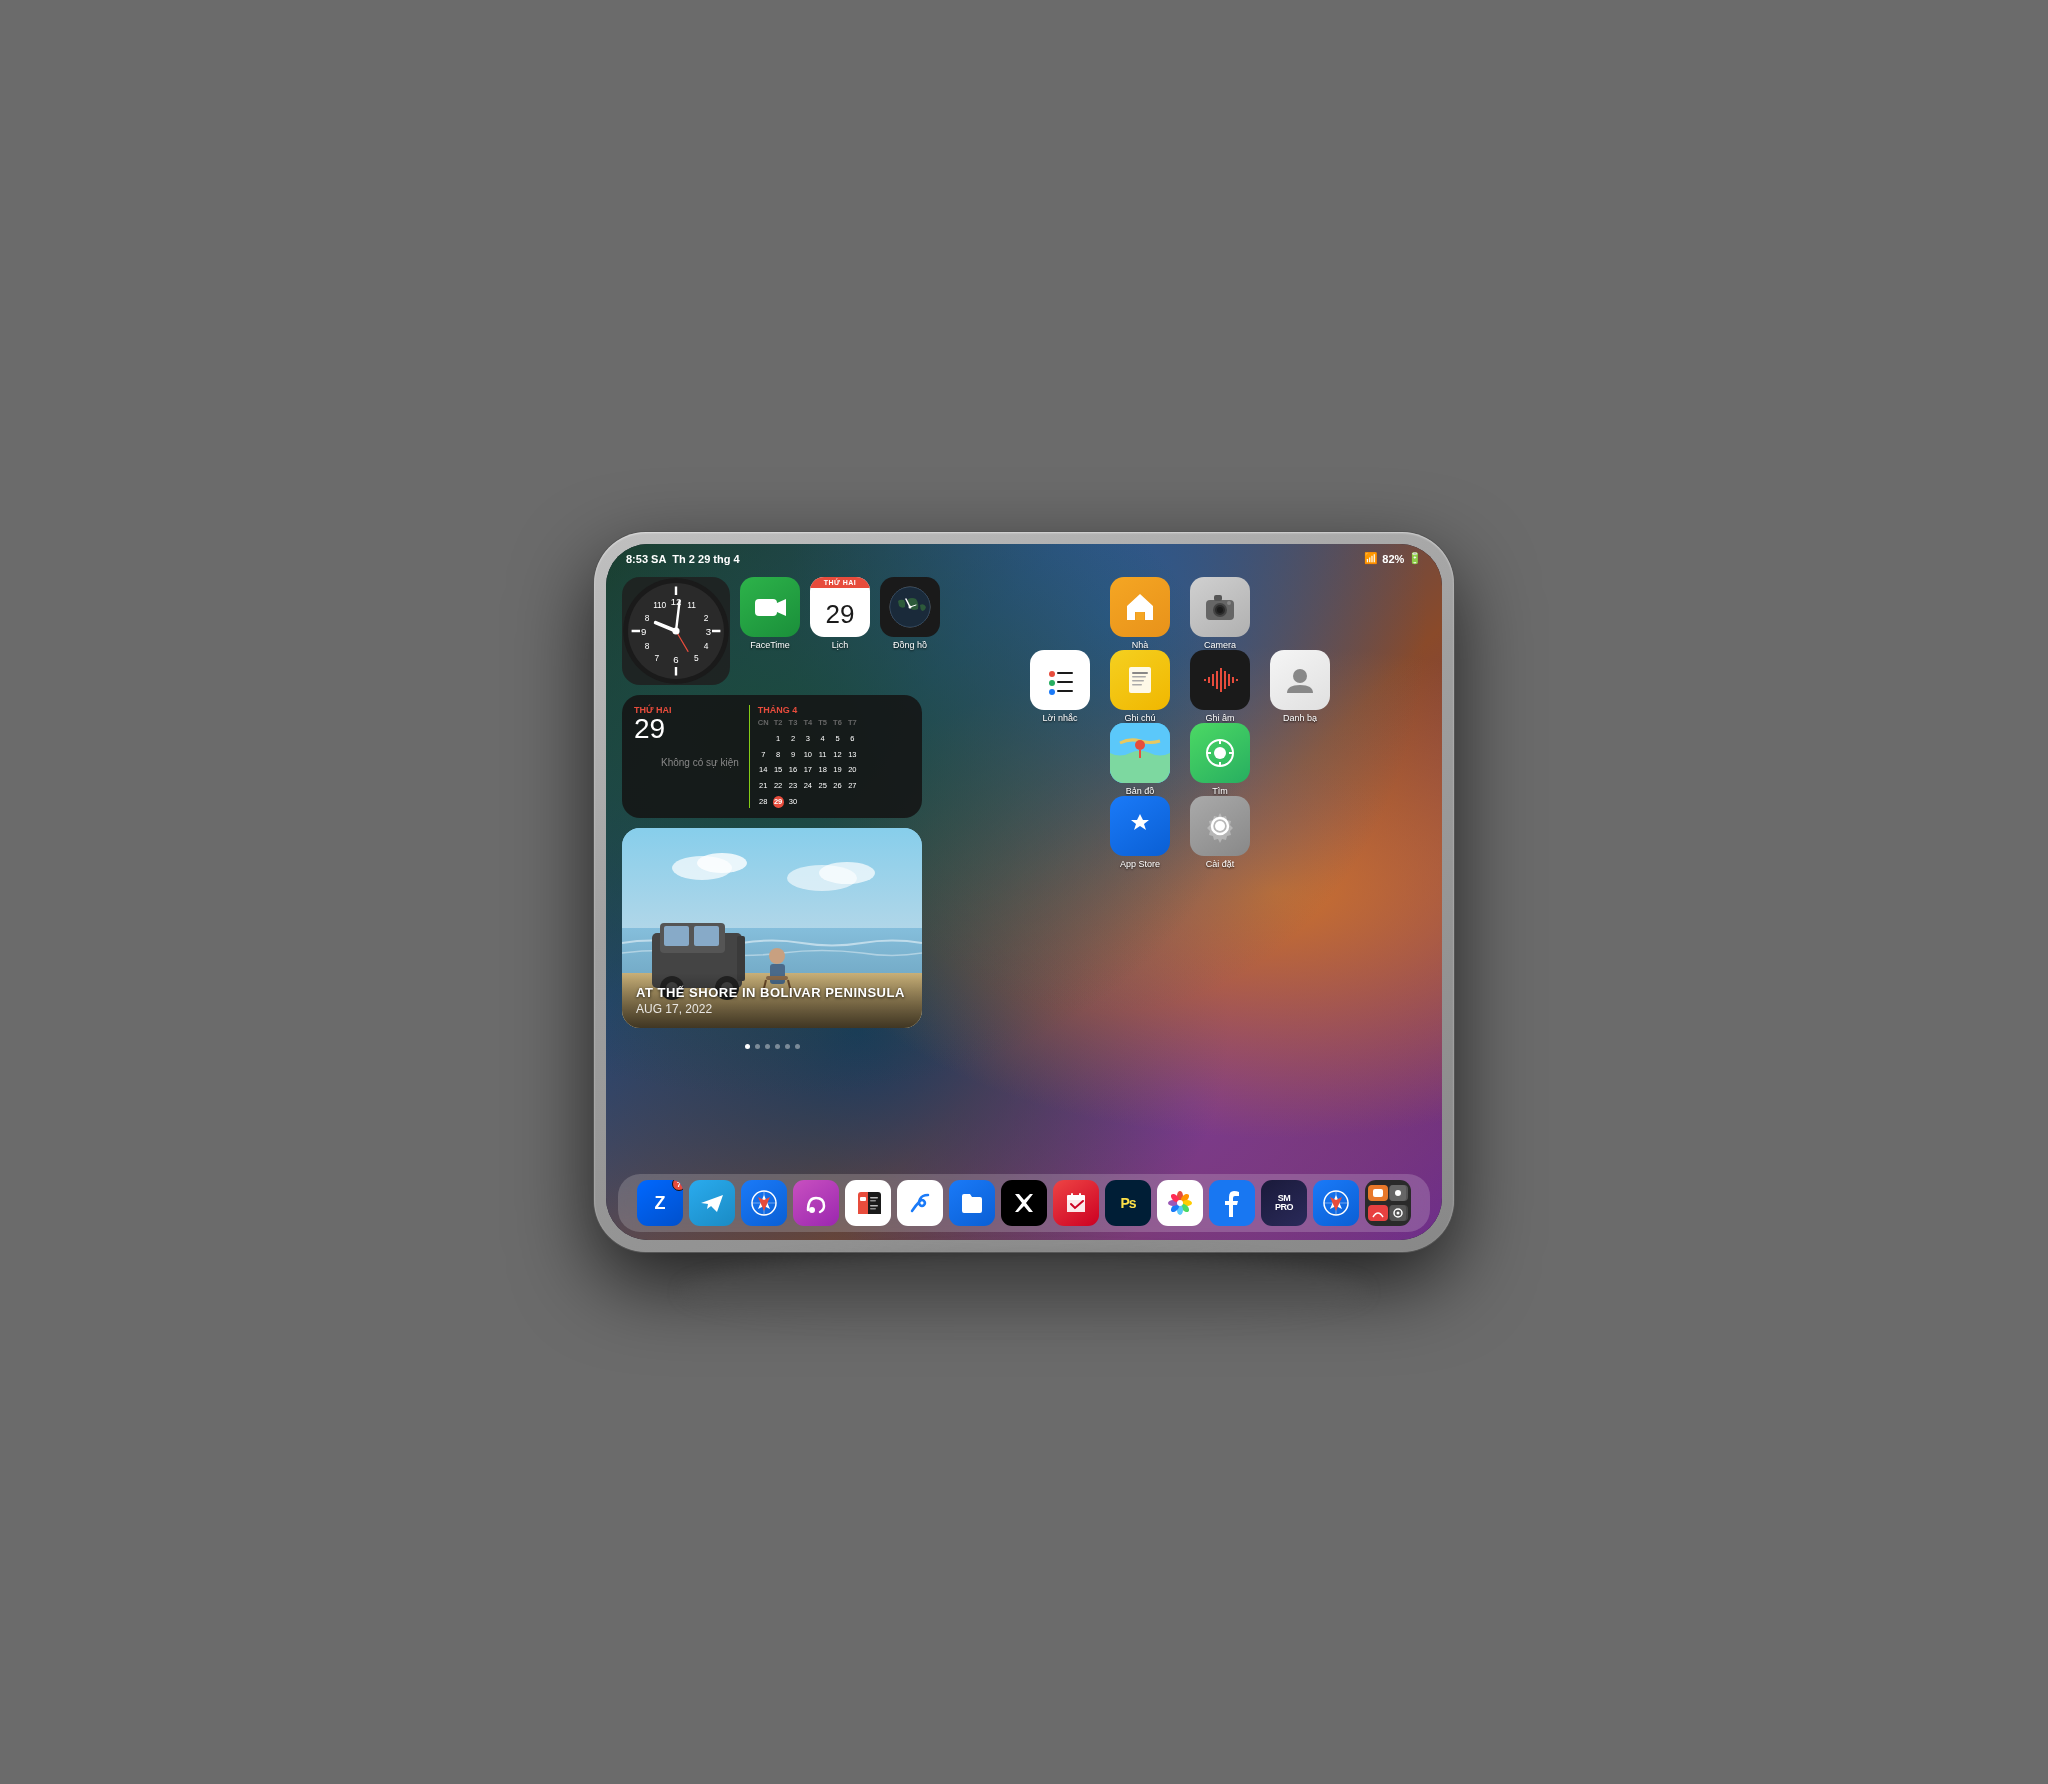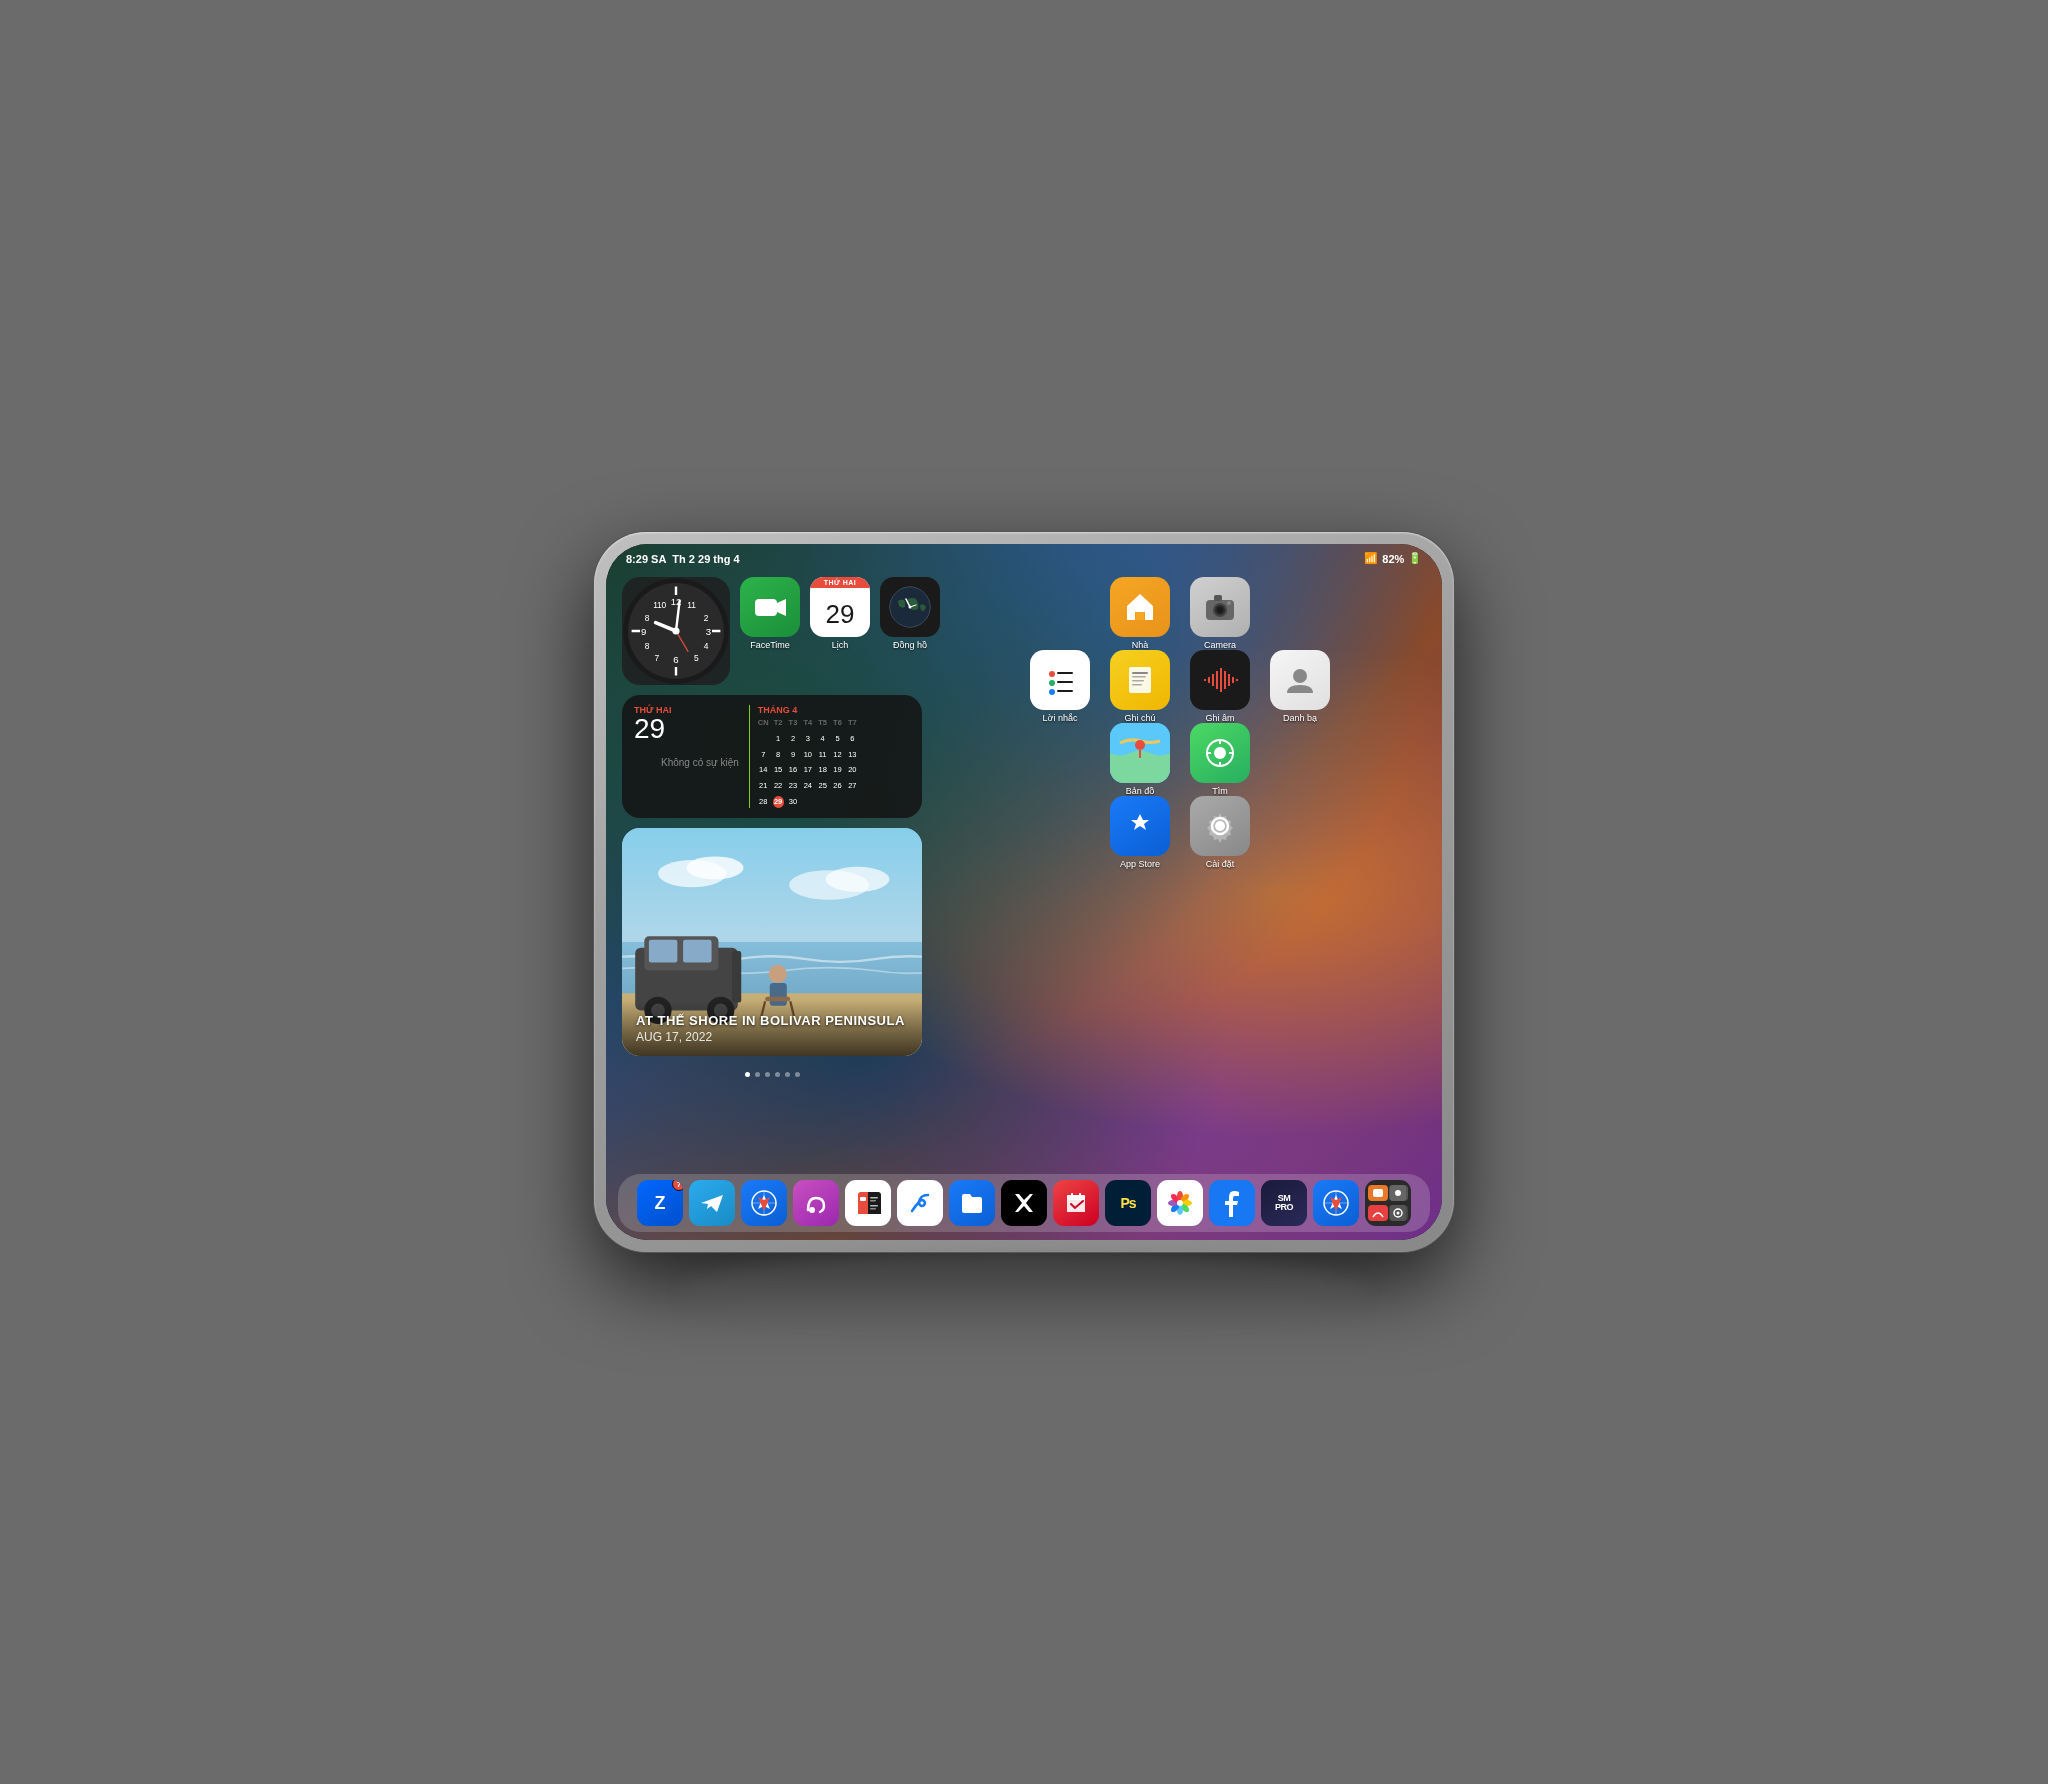--- a/index.html
+++ b/index.html
@@ -247,21 +247,21 @@
       font-weight: 700;
     }
     .cal-grid-cell.current { color: white; }
 
     
     .photo-widget {
       background: rgba(30,30,30,0.85);
       border-radius: 18px;
       overflow: hidden;
       position: relative;
-      height: 228px;
+      height: 200px;
     }
 
     .photo-bg {
       position: absolute;
       inset: 0;
       background: linear-gradient(
         180deg,
         #87CEEB 0%,
         #b0d4e8 30%,
         #d4e8f0 50%,
@@ -404,21 +404,21 @@
 <body>
 
 <div class="device-outer">
   <div class="device-inner">
     <div class="wallpaper"></div>
 
     <div class="screen-content">
 
       <div class="status-bar">
         <div class="status-left">
-          <span>8:29 SA</span>
+          <span>8:53 SA</span>
           <span>Th 2 29 thg 4</span>
         </div>
         <div class="status-right">
           <span>📶</span>
           <span>82%</span>
           <span>🔋</span>
         </div>
       </div>
 
       <div class="main-area">

